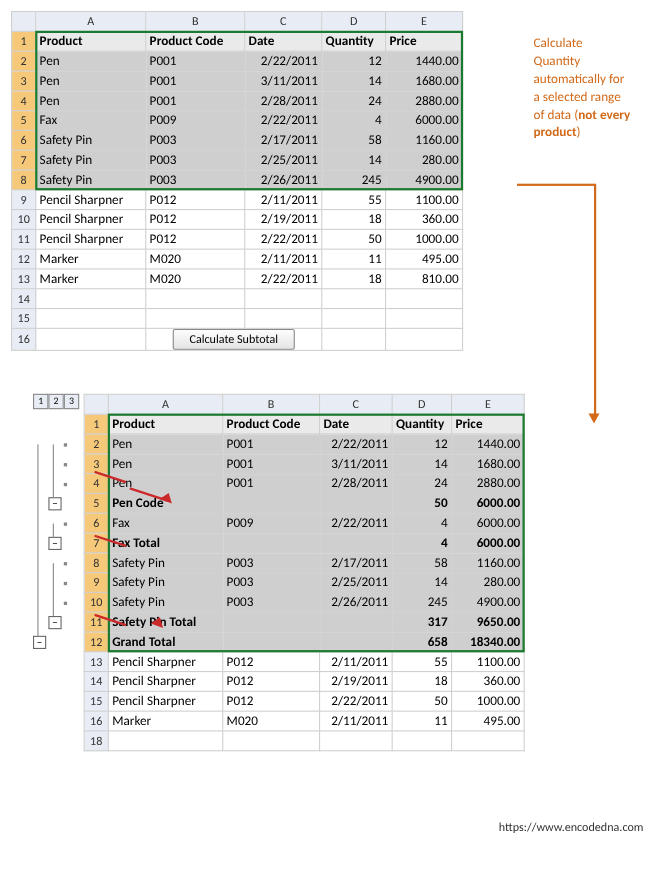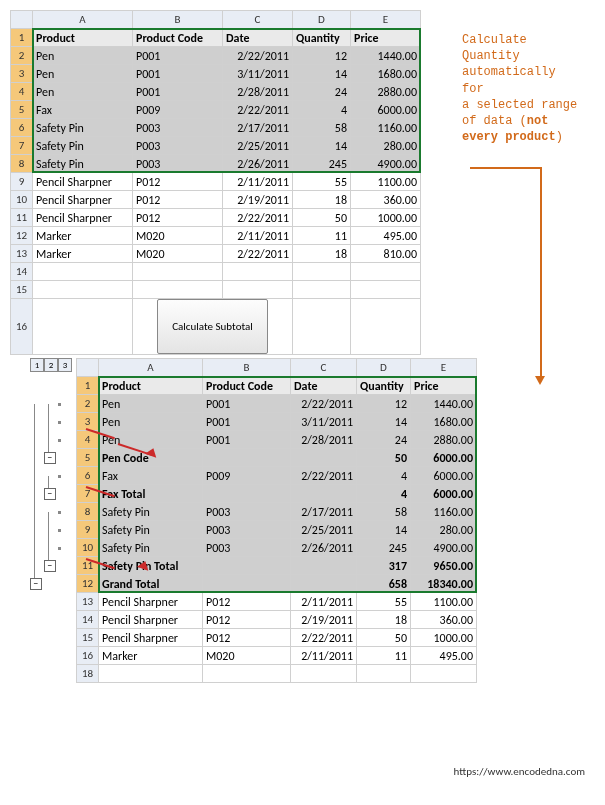--- a/index.html
+++ b/index.html
@@ -46,21 +46,21 @@
   }
   .sheet td.num { text-align: right; }
   .sel { background: #cfcfcf; }
   .selA { background: #fff; }
   .boldrow { font-weight: bold; }
   .merge-btn-cell { text-align: center; background:#fff; }
   .calc-btn {
     display: inline-block;
     border: 1px solid #888;
     background: linear-gradient(#fdfdfd,#e4e4e4);
-    padding: 20px 14px;
+    padding: 2px 14px;
     font-size: 11px;
     border-radius: 2px;
   }
   
   .greenbox {
     position: absolute;
     border: 2px solid #1a7a2e;
     pointer-events: none;
   }
   .annotation {
@@ -266,21 +266,21 @@
           <th class="rowhdr">16</th>
           <td></td>
           <td colspan="2" class="merge-btn-cell"><span class="calc-btn">Calculate Subtotal</span></td>
           <td></td>
           <td></td>
         </tr>
       </tbody>
     </table>
   <div class="greenbox" id="gb1" style="left: 21.5px; top: 17.5px; width: 389px; height: 145px;"></div>
 
-  <div class="annotation" style="left:452px; top:22px;font-family:Liberation Mono, monospace;">
+  <div class="annotation" style="left:475px; top:22px;">
     <span>Calculate</span><br>
     <span>Quantity</span><br>
     <span>automatically for</span><br>
     <span>a selected range</span><br>
     <span>of data (</span><span class="strong">not every product</span><span>)</span>
   </div>
 
   <div class="arrow-elbow" style="left:0;top:0;">
     <div class="hline" style="left:460px; top:157px; width:70px;"></div>
     <div class="vline" style="left:530px; top:157px; height:210px;"></div>
@@ -463,14 +463,14 @@
     </table>
   <div class="greenbox" id="gb2" style="left: 67.5px; top: 17.5px; width: 379px; height: 217px;"></div>
 
   <div class="red-slash" style="left:56px; top:70px;"></div>
   <div class="red-slash" style="left:88px; top:85px; width:36px;"></div>
   <div class="red-slash" style="left:56px; top:128px;"></div>
   <div class="red-slash" style="left:56px; top:200px;"></div>
   <div class="red-tri" style="left:108px; top:203px;"></div>
   <div class="red-tri" style="left:116px; top:90px;"></div>
 
-  <div class="footer-link" style="right:10px; bottom:0;">https://www.encodedna.com</div>
+  <div class="footer-link" style="right:10px; bottom:20px;">https://www.encodedna.com</div>
 </div>
 
 </body></html>

